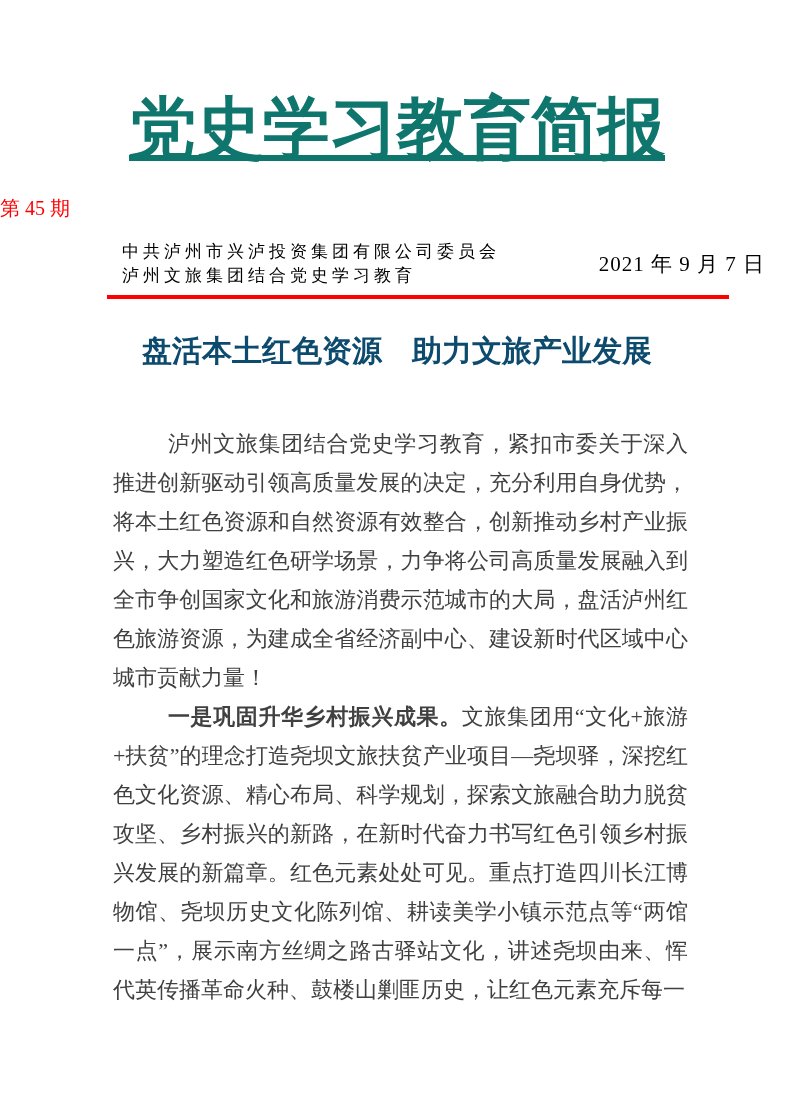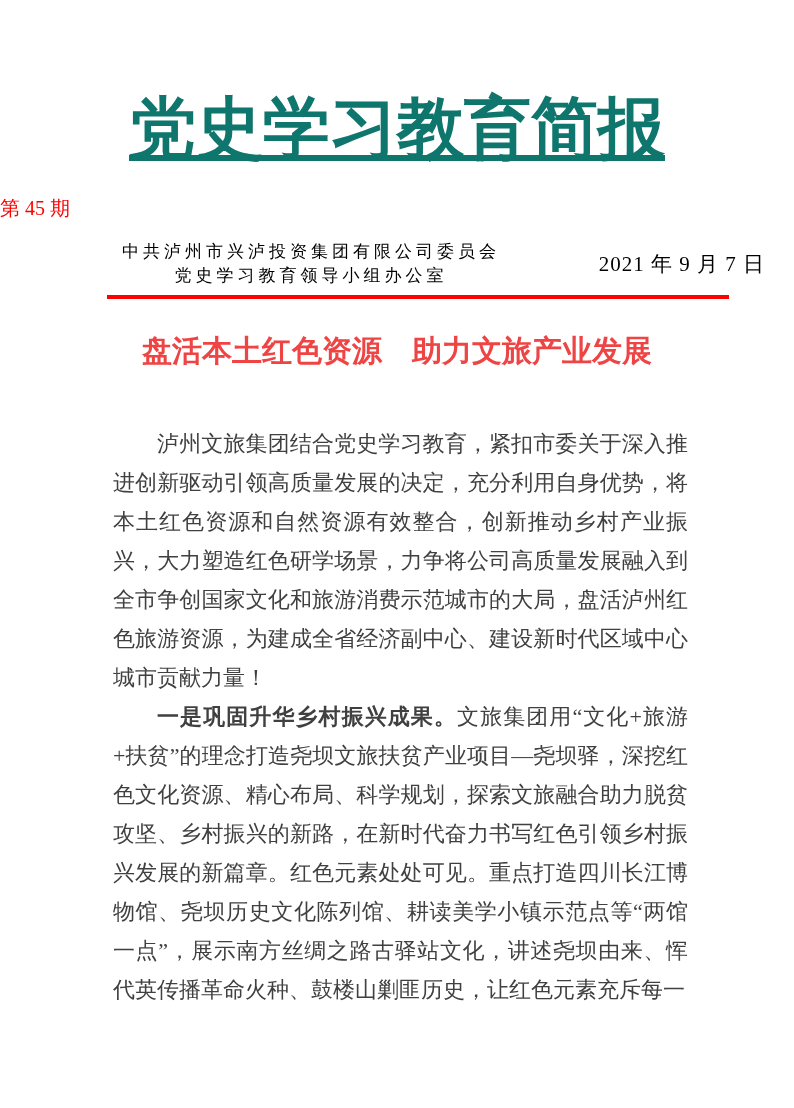--- a/index.html
+++ b/index.html
@@ -49,21 +49,21 @@
     right: 29px;
     display: flex;
     justify-content: space-between;
     align-items: center;
   }
   .org-block {
     font-size: 17px;
     line-height: 24px;
     letter-spacing: 4px;
   }
-  .org-line { display: block; text-align: center; }
+  .org-line { display: block; }
   .masthead-date {
     font-size: 21px;
     white-space: nowrap;
     letter-spacing: 1px;
   }
   .red-rule {
     position: absolute;
     top: 295px;
     left: 107px;
     width: 622px;
@@ -74,56 +74,57 @@
   
   .article-title {
     position: absolute;
     top: 331px;
     left: 0;
     width: 100%;
     text-align: center;
     font-size: 30px;
     line-height: 40px;
     font-weight: bold;
-    color: #ef4444;
+    color: #0c4a6e;
     white-space: nowrap;
   }
   .article-body {
     position: absolute;
     top: 424px;
     left: 113px;
     width: 575px;
     font-size: 22px;
     line-height: 39px;
     text-align: justify;
     text-justify: inter-ideograph;
     color: #404040;
   }
   .article-body p {
     margin: 0;
     text-indent: 2em;
   }
   .para-lead {
     font-family: "Liberation Sans", "DejaVu Sans", sans-serif;
     font-weight: bold;
+    margin-left: 11px;
   }
 </style>
 </head>
 <body>
 
 <div class="page">
 
   <div class="main-title">党史学习教育简报</div>
 
   <div class="issue-label">第 45 期</div>
 
   <div class="masthead-row">
     <div class="org-block">
       <span class="org-line">中共泸州市兴泸投资集团有限公司委员会</span>
-      <span class="org-line">党史学习教育领导小组办公室</span>
+      <span class="org-line">泸州文旅集团结合党史学习教育</span>
     </div>
     <div class="masthead-date">2021 年 9 月 7 日</div>
   </div>
 
   <div class="red-rule"></div>
 
   <div class="article-title">盘活本土红色资源　助力文旅产业发展</div>
 
   <div class="article-body">
     <p><span class="para-lead"></span><span>泸州文旅集团结合党史学习教育，紧扣市委关于深入推进创新驱动引领高质量发展的决定，充分利用自身优势，将本土红色资源和自然资源有效整合，创新推动乡村产业振兴，大力塑造红色研学场景，力争将公司高质量发展融入到全市争创国家文化和旅游消费示范城市的大局，盘活泸州红色旅游资源，为建成全省经济副中心、建设新时代区域中心城市贡献力量！</span></p>

